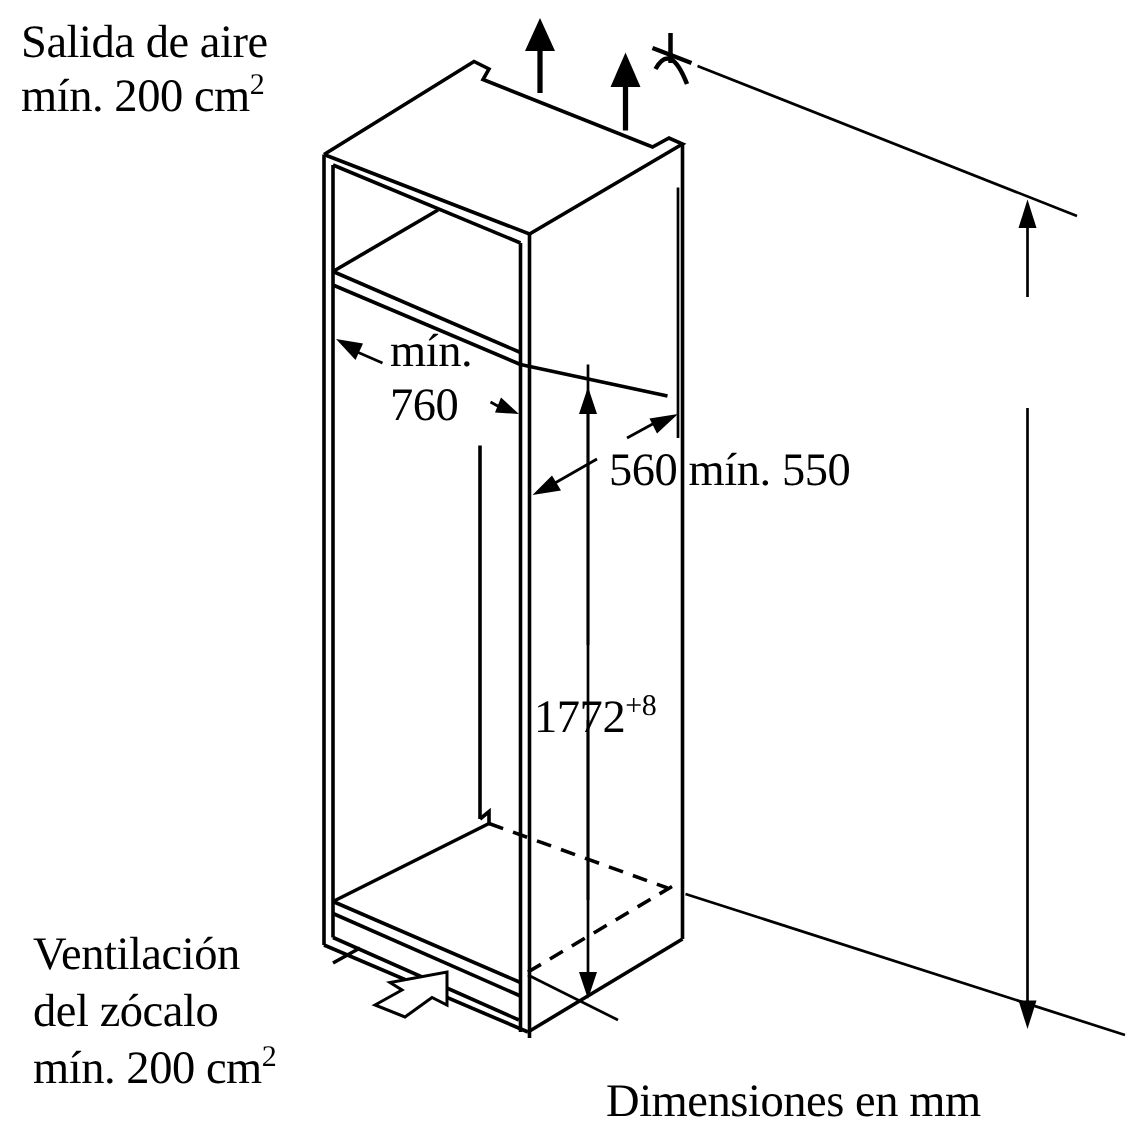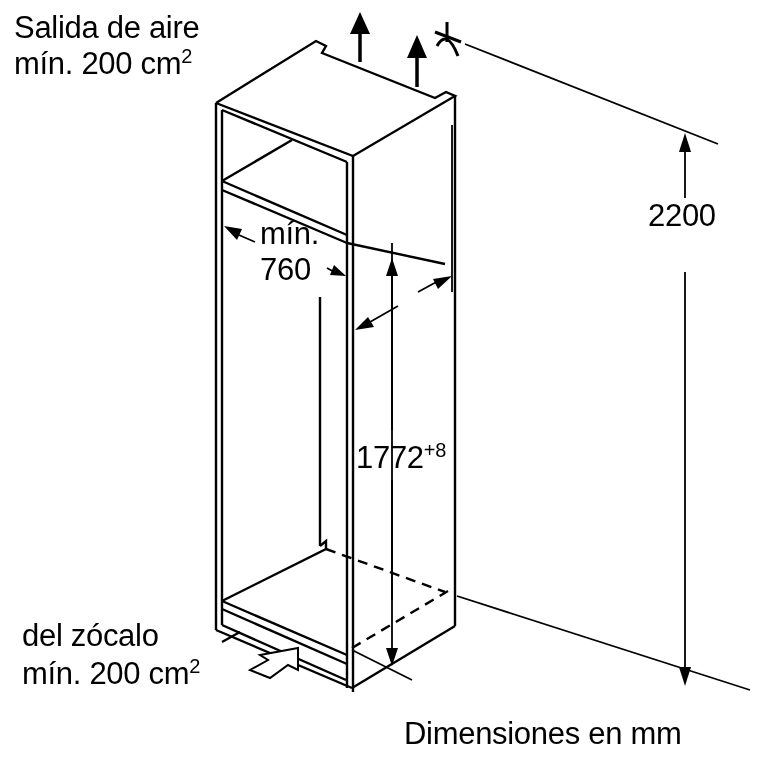--- a/index.html
+++ b/index.html
@@ -1,19 +1,19 @@
 <!DOCTYPE html>
 <html><head>
 <meta charset="utf-8">
 <style>
   html, body { margin:0; padding:0; background:#ffffff; }
   body { width:760px; height:760px; position:relative; overflow:hidden;
          font-family:"Liberation Sans", sans-serif; color:#000; }
   svg { position:absolute; left:0; top:0; }
-  .lbl { position:absolute; font-size:31px; line-height:36px; white-space:nowrap; letter-spacing:-0.3px; }
+  .lbl { position:absolute; font-size:31px; line-height:36px; white-space:nowrap; letter-spacing:-0.3px;font-family:Liberation Serif, serif; }
   sup { font-size:20px; vertical-align:super; line-height:0; }
 </style>
 </head>
 <body>
 
 <svg width="760" height="760" viewBox="0 0 760 760" fill="none" stroke="#000" stroke-width="2.4" stroke-linejoin="miter">
 
   <g>
     <polyline points="216,103 316,41 326,46 322,53 435,98 446,92 455,96 353,156 216,103"></polyline>
     <line x1="353" y1="156" x2="353" y2="692"></line>
@@ -100,28 +100,29 @@
   <div>Salida de aire</div>
   <div><span>mín. 200 cm</span><sup>2</sup></div>
 </div>
 
 <div class="lbl" style="left:260px;top:216px">
   <div>mín.</div>
   <div>760</div>
 </div>
 
 <div class="lbl" style="left:406px;top:295px">
+  <div>560 mín. 550</div>
 </div>
 
-<div class="lbl" style="left:356px;top:440px">
+<div class="lbl" style="left:356px;top:460px">
   <span>1772</span><sup>+8</sup>
 </div>
 
 <div class="lbl" style="left:648px;top:198px">
-  <div>2200</div>
 </div>
 
 <div class="lbl" style="left:22px;top:617px;line-height:38px">
+  <div>Ventilación</div>
   <div>del zócalo</div>
   <div><span>mín. 200 cm</span><sup>2</sup></div>
 </div>
 
 <div class="lbl" style="left:404px;top:716px">Dimensiones en mm</div>
 
 </body></html>

